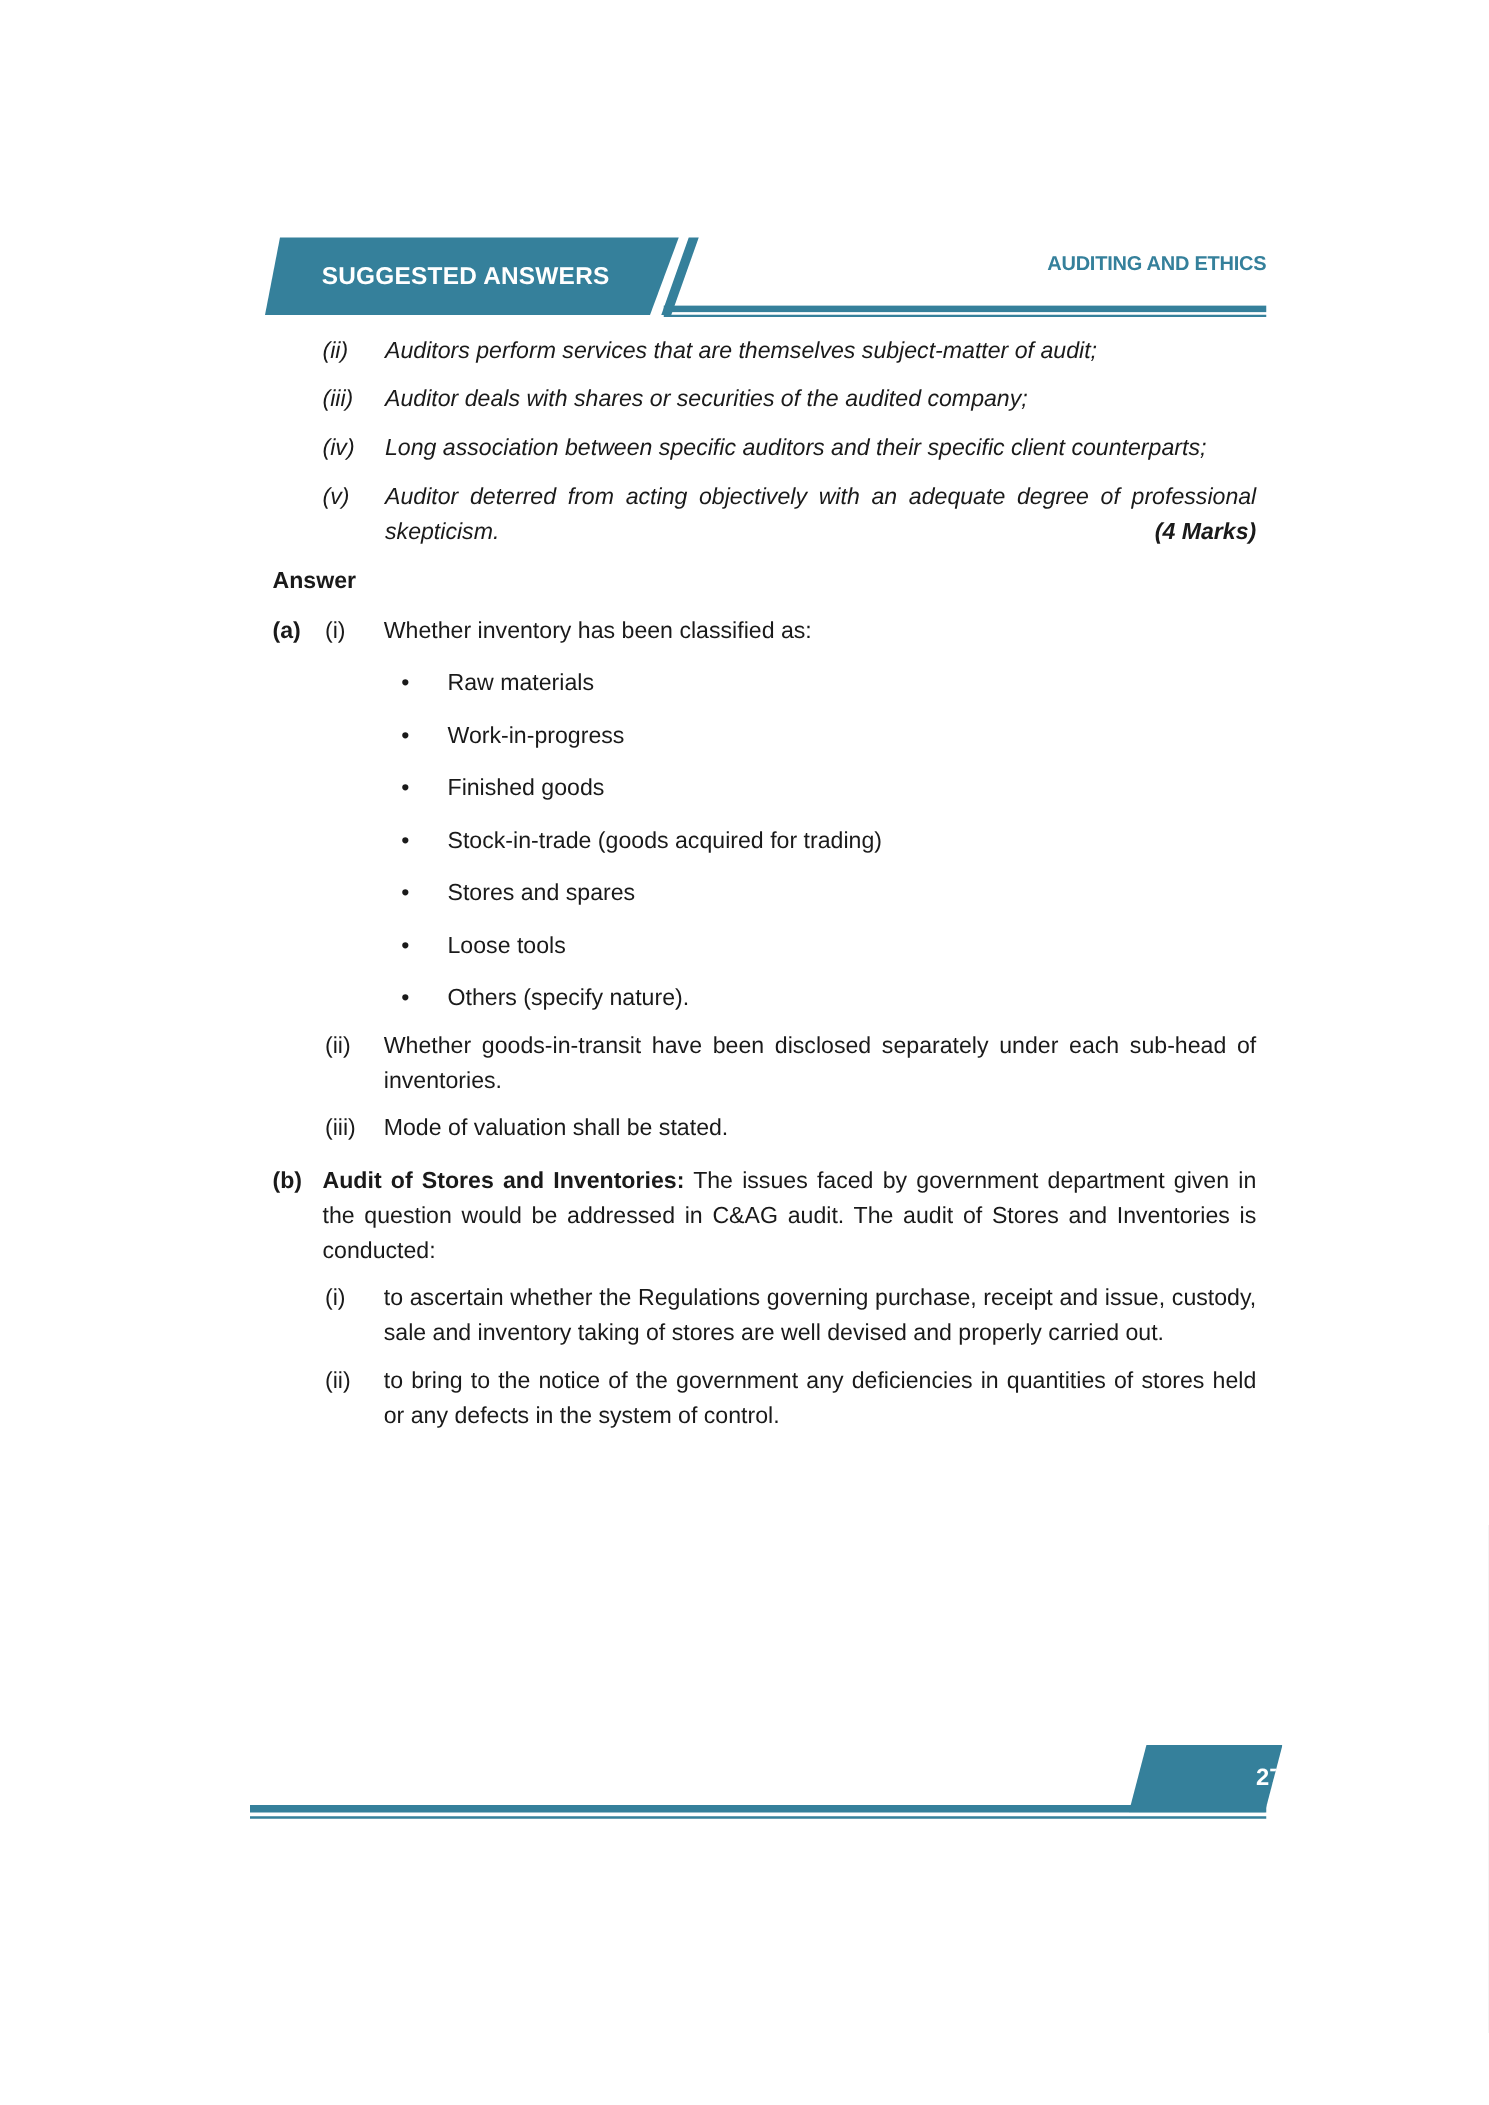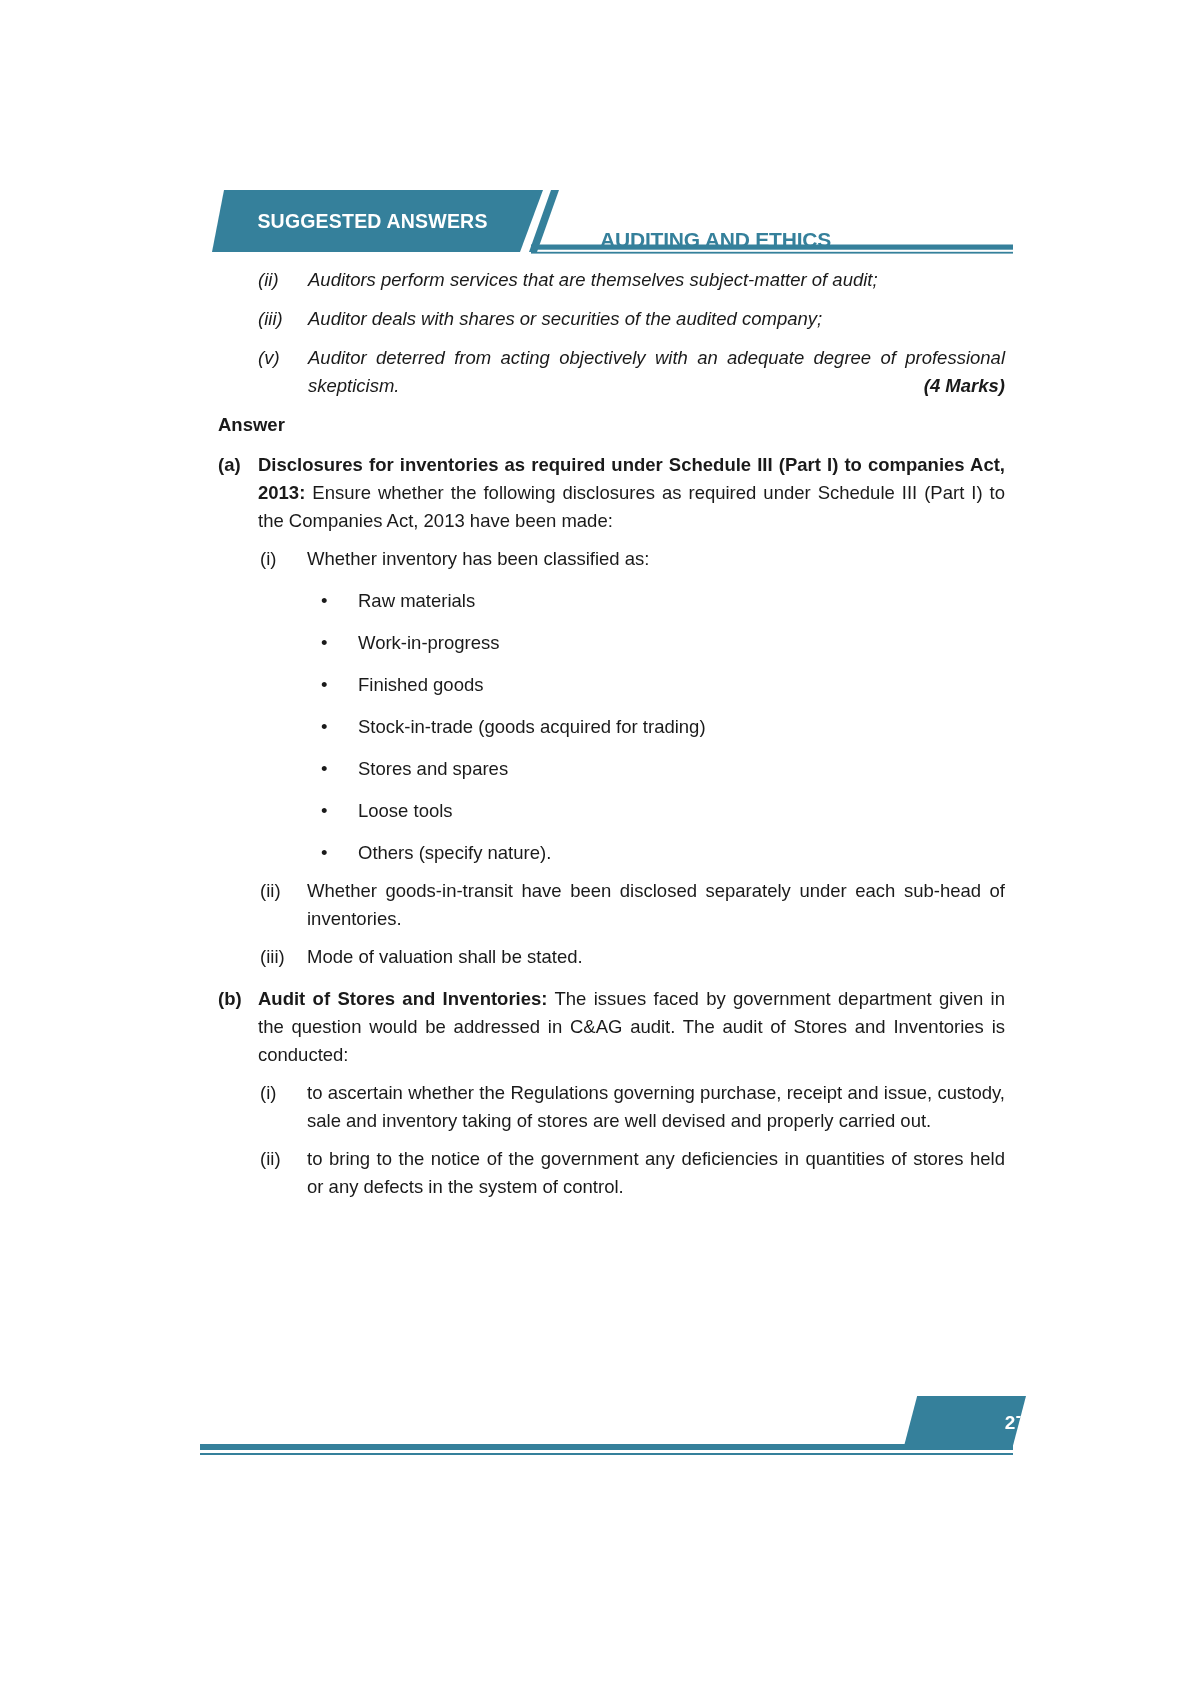--- a/index.html
+++ b/index.html
@@ -14,22 +14,22 @@
   }
   .header-art { position:absolute; left:0; top:0; color:var(--color-accent,#35809B); }
   .header-art polygon, .header-art rect { fill:currentColor; }
   .banner-label {
     position:absolute; left:224px; top:190px; width:297px; height:62px;
     display:flex; align-items:center; justify-content:center;
     color:#ffffff; font-weight:700; font-size:19.5px; letter-spacing:0.2px;
     white-space:nowrap;
   }
   .doc-title {
-    position:absolute; left:600px; top:228px; width:413px;
-    font-weight:700; font-size:21px; letter-spacing:-0.2px;
+    position:absolute; left:600px; top:203px; width:413px;
+    text-align:right; font-weight:700; font-size:16px; letter-spacing:-0.2px;
     color:var(--color-accent,#35809B);
     white-space:nowrap;
   }
   .content {
     position:absolute; left:218px; top:266px; width:787px;
     font-size:18.5px; line-height:28px;
     text-align:justify;
   }
   
   .ilist-item {
@@ -87,34 +87,34 @@
     <div>
       <div class="ilist-item">
         <span class="im">(ii)</span>
         <span>Auditors perform services that are themselves subject-matter of audit;</span>
       </div>
       <div class="ilist-item">
         <span class="im">(iii)</span>
         <span>Auditor deals with shares or securities of the audited company;</span>
       </div>
       <div class="ilist-item">
+        <span class="im">(iv)</span>
+        <span>Long association between specific auditors and their specific client counterparts;</span>
+      </div>
+      <div class="ilist-item">
         <span class="im">(v)</span>
         <span>Auditor deterred from acting objectively with an adequate degree of professional skepticism.</span>
         <span class="marks">(4 Marks)</span>
       </div>
     </div>
 
     <div class="answer-heading">Answer</div>
 
     <div class="section">
       <span class="sm">(a)</span>
-      <div class="shead">
-        <span class="b">Disclosures for inventories as required under Schedule III (Part I) to companies Act, 2013:</span>
-        <span>Ensure whether the following disclosures as required under Schedule III (Part I) to the Companies Act, 2013 have been made:</span>
-      </div>
 
       <div class="subitem">
         <span class="rm">(i)</span>
         <span>Whether inventory has been classified as:</span>
       </div>
 
       <div>
         <div class="bullet-item">
           <span class="dot"></span>
           <span>Raw materials</span>

